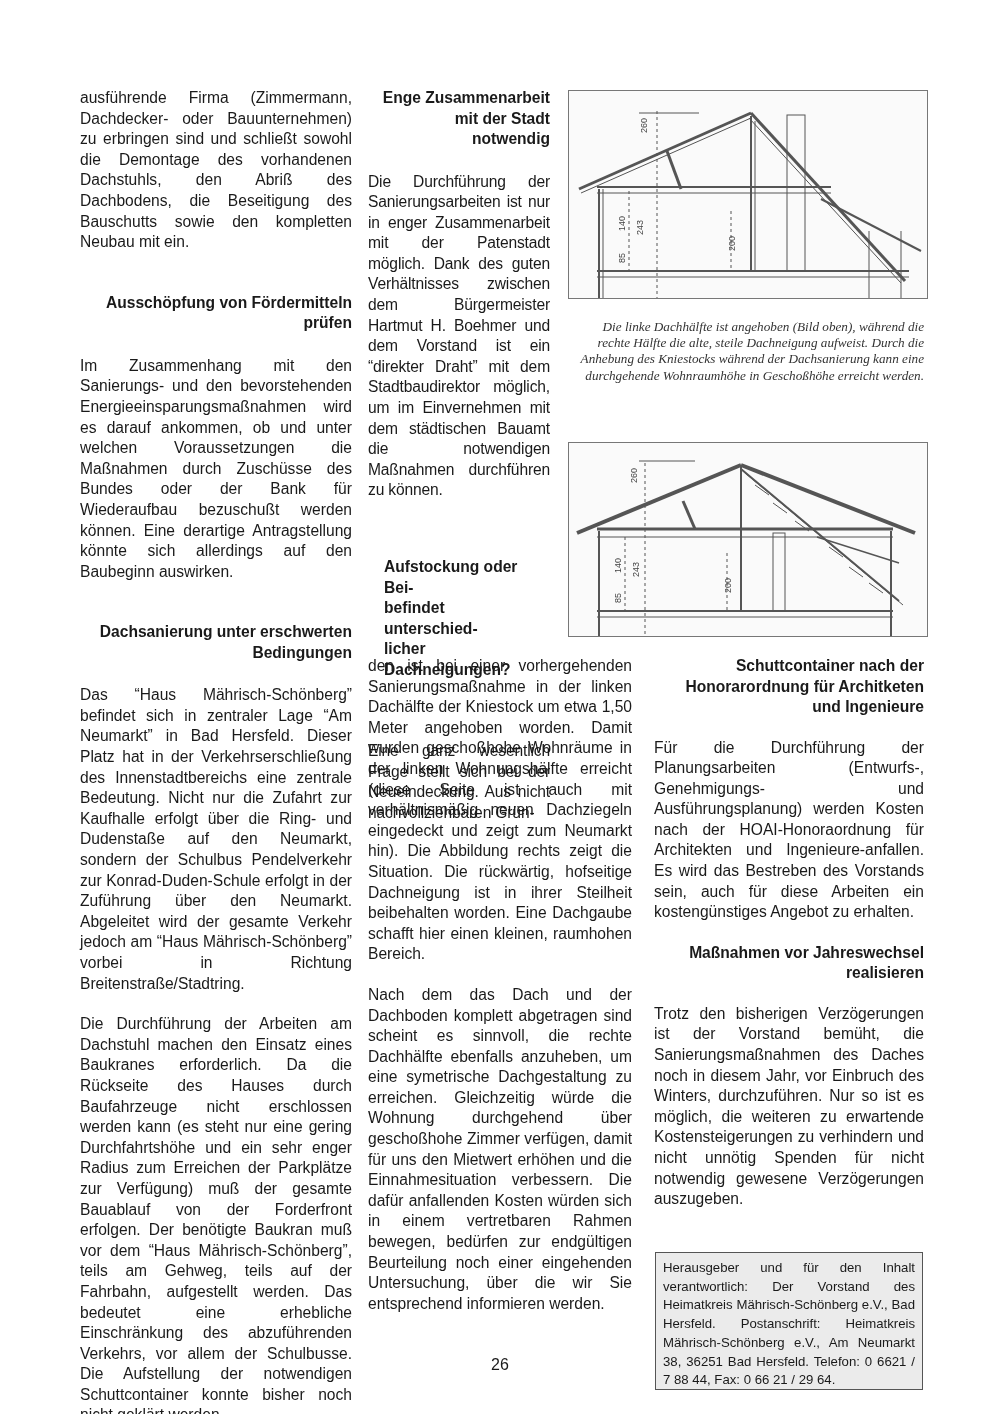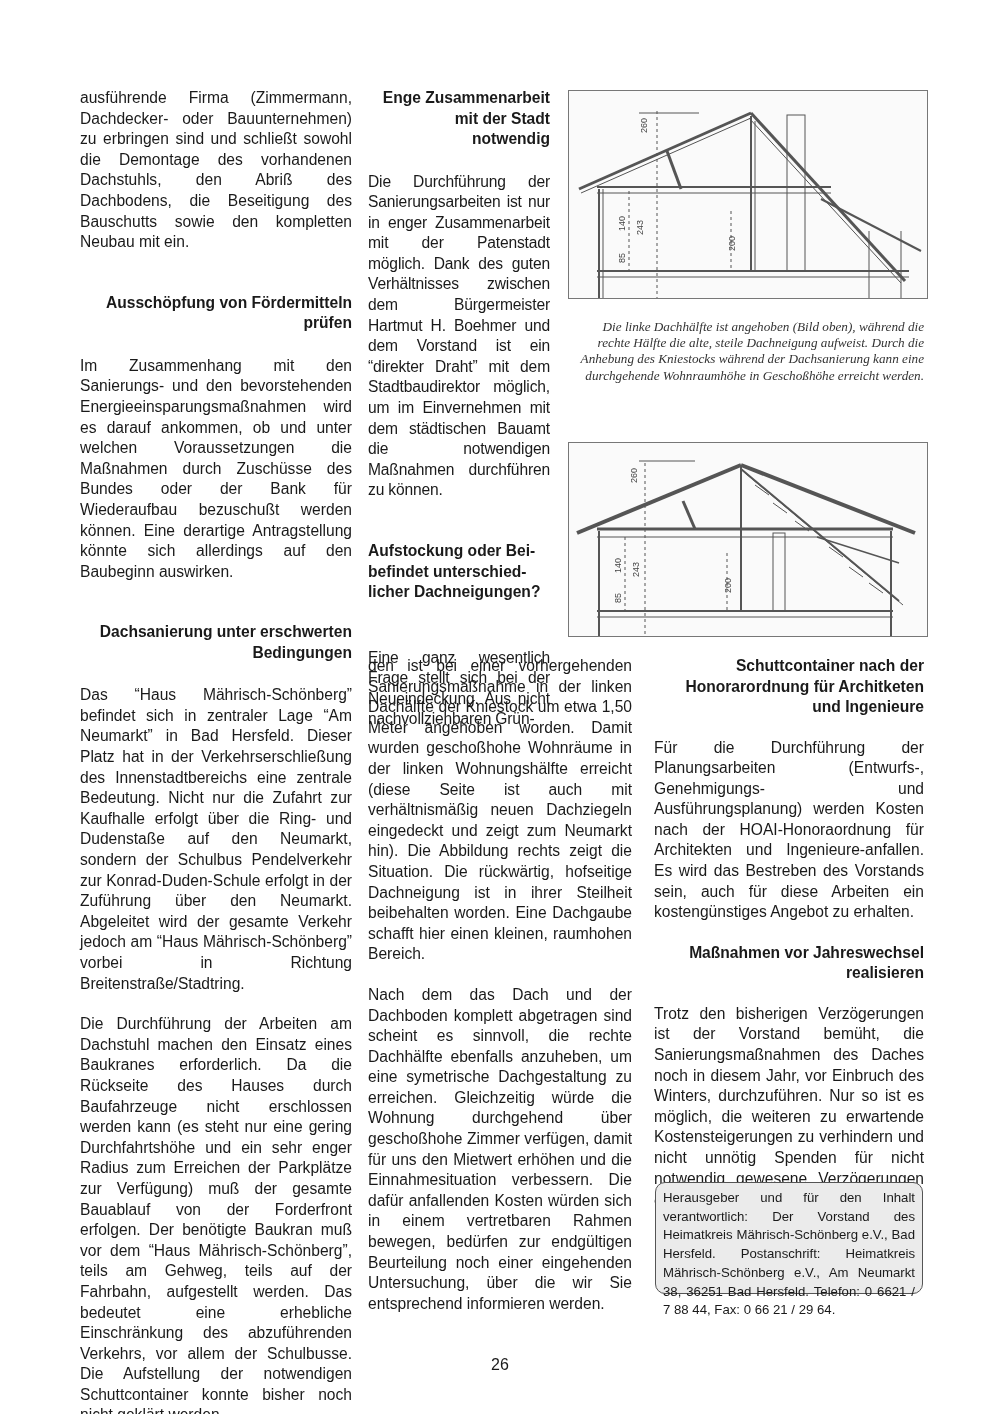--- a/index.html
+++ b/index.html
@@ -1,19 +1,19 @@
 <!DOCTYPE html>
 <html><head>
 <meta charset="utf-8">
 <style>
   html, body { margin:0; padding:0; background:#ffffff; }
   body { width:1000px; height:1414px; position:relative; overflow:hidden; font-family:"Liberation Sans", sans-serif; color:#1a1a1a; }
   .col { position:absolute; }
   .h { font-weight:bold; text-align:right; font-size:15.6px; line-height:20.5px; margin:0; }
-  .hl { font-weight:bold; text-align:left; font-size:15.6px; line-height:20.5px; margin:0; }
+  .hl { font-weight:bold; text-align:left; font-size:15.6px; line-height:20.5px; margin:16px; }
   .p { font-size:15.6px; line-height:20.6px; text-align:justify; margin:0; hyphens:manual; }
   .p.narrow { letter-spacing:-0.15px; }
   .fig { position:absolute; border:1px solid #777; background:#fafafa; overflow:hidden; }
   .fig svg { display:block; width:100%; height:100%; }
   .caption { position:absolute; font-family:"Liberation Serif", serif; font-style:italic; font-size:13.2px; line-height:16.2px; color:#333; margin:0; }
   .imprint { position:absolute; border:1px solid #555; background:#ebebeb; padding:6px 7px 7px 7px; font-size:13.2px; line-height:18.7px; text-align:justify; box-sizing:border-box; }
   .pagenum { position:absolute; font-size:16px; }
 </style>
 </head>
 <body>
@@ -152,15 +152,15 @@
   <p class="p">Für die Durchführung der Planungsarbeiten (Entwurfs-, Genehmigungs- und Ausführungsplanung) werden Kosten nach der HOAI-Honoraordnung für Architekten und Ingenieure-anfallen. Es wird das Bestreben des Vorstands sein, auch für diese Arbeiten ein kostengünstiges Angebot zu erhalten.</p>
   <div style="height:20px;"></div>
   <h2 class="h">
     <span>Maßnahmen vor Jahreswechsel</span><br>
     <span>realisieren</span>
   </h2>
   <div style="height:20px;"></div>
   <p class="p">Trotz den bisherigen Verzögerungen ist der Vorstand bemüht, die Sanierungsmaßnahmen des Daches noch in diesem Jahr, vor Einbruch des Winters, durchzuführen. Nur so ist es möglich, die weiteren zu erwartende Kostensteigerungen zu verhindern und nicht unnötig Spenden für nicht notwendig gewesene Verzögerungen auszugeben.</p>
 </div>
 
-<div class="imprint" style="left:655px; top:1182px; width:268px; height:112px;border-radius:10px;">Herausgeber und für den Inhalt verantwortlich: Der Vorstand des Heimatkreis Mährisch-Schönberg e.V., Bad Hersfeld. Postanschrift: Heimatkreis Mährisch-Schönberg e.V., Am Neumarkt 38, 36251 Bad Hersfeld. Telefon: 0 6621 / 7 88 44, Fax: 0 66 21 / 29 64.</div>
+<div class="imprint" style="left:655px; top:1252px; width:268px; height:138px;">Herausgeber und für den Inhalt verantwortlich: Der Vorstand des Heimatkreis Mährisch-Schönberg e.V., Bad Hersfeld. Postanschrift: Heimatkreis Mährisch-Schönberg e.V., Am Neumarkt 38, 36251 Bad Hersfeld. Telefon: 0 6621 / 7 88 44, Fax: 0 66 21 / 29 64.</div>
 
 <div class="pagenum" style="left:491px; top:1356px;">26</div>
 
 </body></html>

